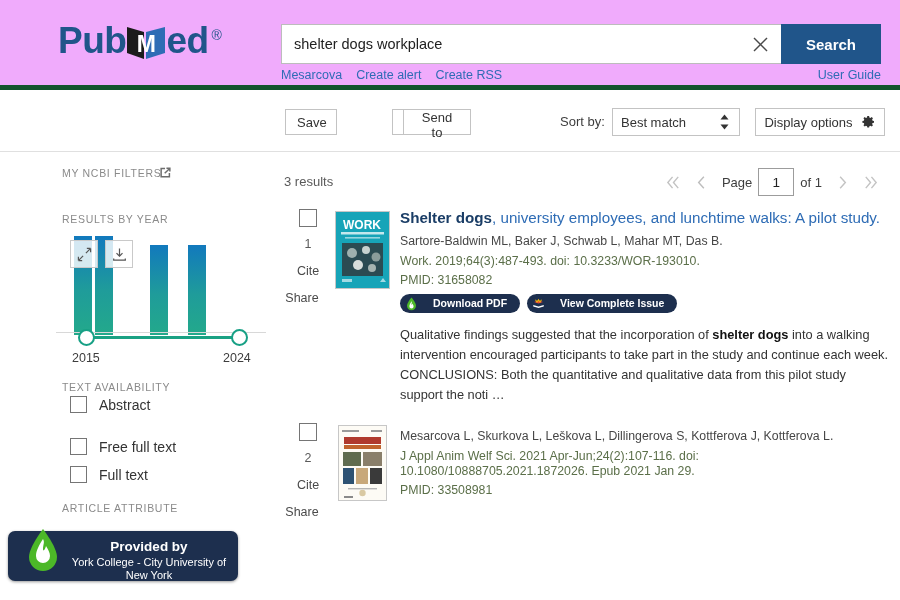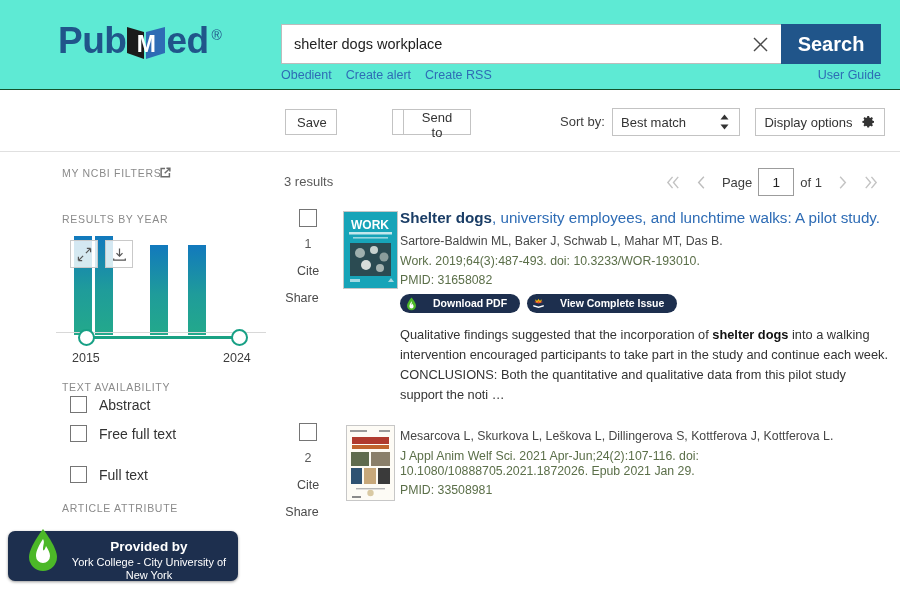--- a/index.html
+++ b/index.html
@@ -9,22 +9,22 @@
     overflow: hidden;
     background: #fff;
     font-family: "Liberation Sans", sans-serif;
     -webkit-font-smoothing: antialiased;
   }
   .page { position: relative; width: 900px; height: 600px; }
 
   
   .header {
     position: absolute; left: 0; top: 0; width: 900px; height: 90px;
-    background: #5eead4;
-    border-bottom: 1px solid #14532d;
+    background: #f0abfc;
+    border-bottom: 5px solid #14532d;
   }
   .logo {
     position: absolute; left: 58px; top: 22px;
     font-size: 37px; font-weight: bold; color: #20558a;
     letter-spacing: -0.5px; line-height: 1;
     user-select: none;
   }
   .logo .book {
     display: inline-block; position: relative;
     width: 46px; height: 36px; vertical-align: -7px; margin: 0 -3px;
@@ -54,21 +54,21 @@
     background: #fff;
     border: 1px solid #bcbcbc; border-left: none; border-right: none;
     display: flex; align-items: center; justify-content: center;
     cursor: pointer;
   }
   .clearbtn svg { display: block; }
   .searchbtn {
     width: 100px; height: 40px;
     background: #20558a; color: #fff;
     border: none;
-    font-size: 20px; font-weight: bold;
+    font-size: 15px; font-weight: bold;
     font-family: "Liberation Sans", sans-serif;
     cursor: pointer;
   }
   .headerlinks {
     position: absolute; left: 281px; top: 68px;
     font-size: 12.5px;
   }
   .headerlinks a {
     color: #2e6cb5; text-decoration: none; margin-right: 14px;
     cursor: pointer;
@@ -187,21 +187,21 @@
     position: absolute; left: 70px;
     display: flex; align-items: center; gap: 12px;
     cursor: pointer;
   }
   .cbox {
     width: 17px; height: 17px;
     border: 1px solid #757575; background: #fff;
   }
   .filterrow span { font-size: 14px; color: #333; }
   #f-abstract { top: 396px; }
-  #f-freefull { top: 425px; }
+  #f-freefull { top: 438px; }
   #f-fulltext { top: 466px; }
 
   
   .provided {
     position: absolute; left: 8px; top: 531px;
     width: 230px; height: 50px;
     background: #1d2f4e; border-radius: 7px;
     box-shadow: 0 1px 3px rgba(0,0,0,0.4);
     cursor: pointer;
   }
@@ -258,21 +258,21 @@
     background: #fff; margin: 0 auto; cursor: pointer;
   }
   .leftcol .num { font-size: 12.5px; color: #5a5a5a; margin-top: 10px; }
   .leftcol .act {
     font-size: 12.5px; color: #4a4a4a; margin-top: 13px; cursor: pointer;
   }
   .leftcol .act.share { margin-left: -12px; }
 
   .thumb {
     position: absolute; top: 2px;
-    border: 1px solid #c7c7c7; overflow: hidden; cursor: pointer; margin-left: 8px;
+    border: 1px solid #c7c7c7; overflow: hidden; cursor: pointer;
   }
   #thumb-1 { left: 65px; width: 55px; height: 78px; }
   #thumb-2 { left: 68px; width: 49px; height: 76px; }
 
   .body { position: absolute; left: 130px; top: 0; width: 490px; }
 
   .title {
     font-size: 15.2px; line-height: 18.5px;
     color: #2e6cb5; cursor: pointer;
   }
@@ -321,21 +321,21 @@
       <div class="clearbtn">
         <svg width="17" height="17" viewBox="0 0 17 17">
           <line x1="2" y1="2" x2="15" y2="15" stroke="#4a4a4a" stroke-width="1.4"></line>
           <line x1="15" y1="2" x2="2" y2="15" stroke="#4a4a4a" stroke-width="1.4"></line>
         </svg>
       </div>
       <button class="searchbtn">Search</button>
     </div>
 
     <div class="headerlinks">
-      <a>Obedient</a><a>Create alert</a><a>Create RSS</a>
+      <a>Mesarcova</a><a>Create alert</a><a>Create RSS</a>
     </div>
     <a class="userguide">User Guide</a>
   </div>
 
   <div class="actionbar"></div>
   <button class="abtn" id="btn-save">Save</button>
   <button class="abtn" id="btn-email">Email</button>
   <button class="abtn" id="btn-sendto">Send to</button>
 
   <div class="sortlabel">Sort by:</div>

